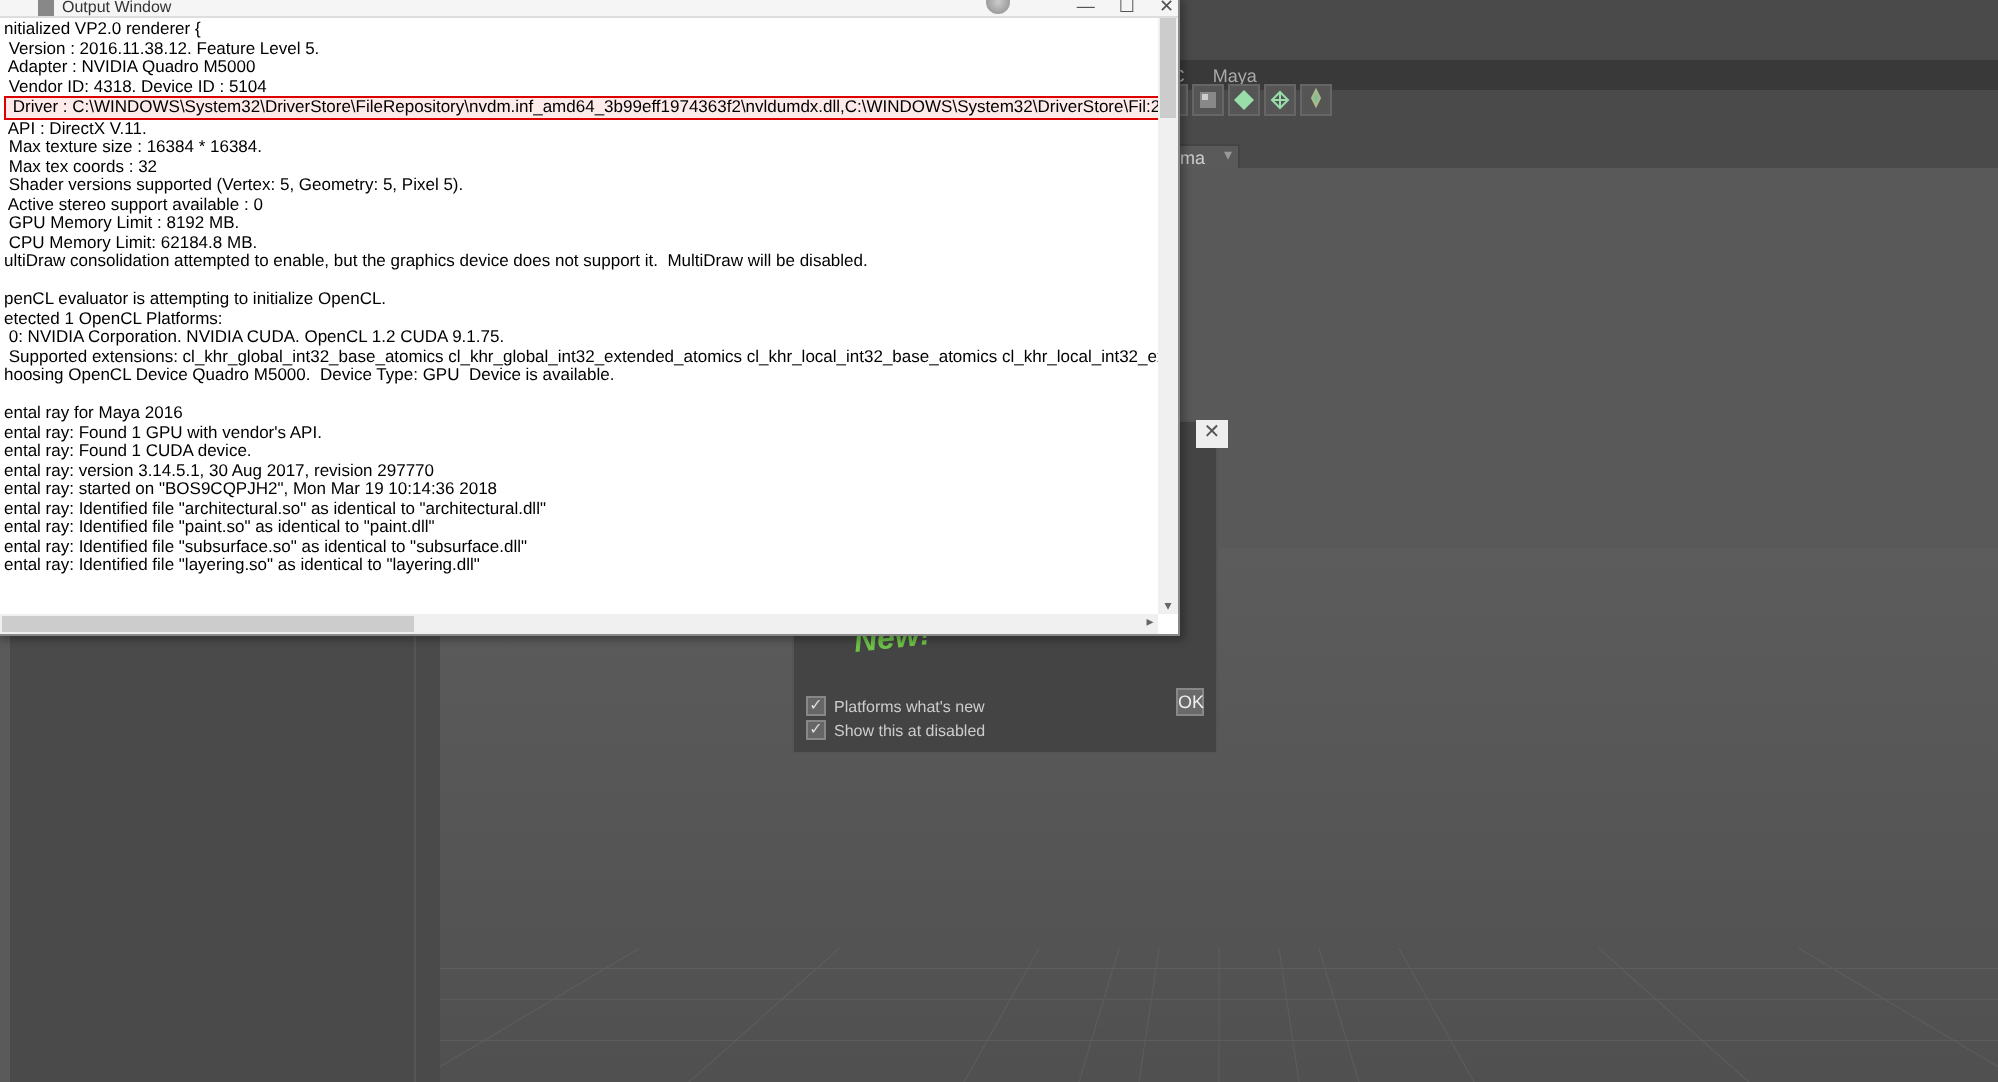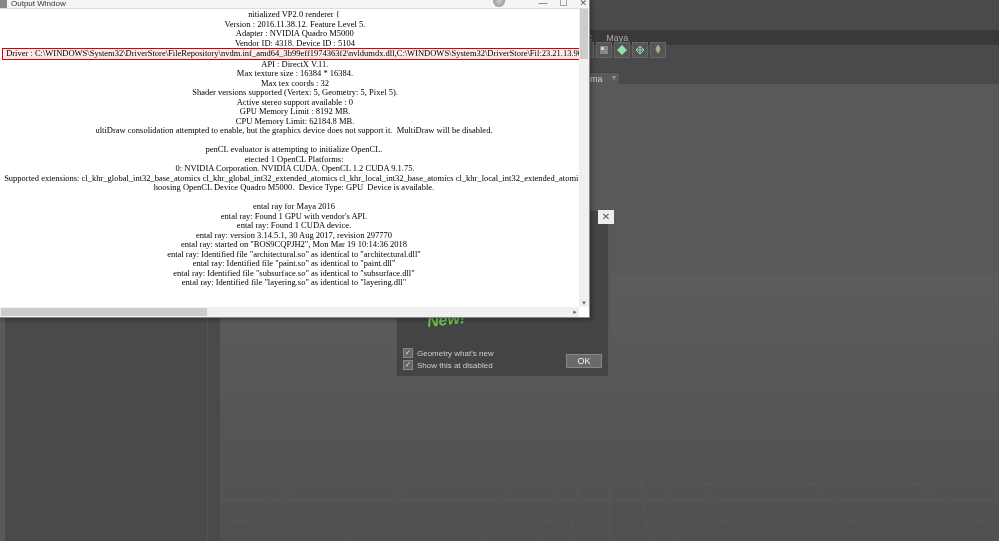--- a/index.html
+++ b/index.html
@@ -30,30 +30,30 @@
   .grid-lines { position: absolute; top: 200px; left: 0; right: 0; bottom: 0; opacity: 0.4; }
   
   
   .dialog { position: absolute; top: 210px; left: 396px; width: 213px; height: 167px; background: #444; border: 1px solid #555; }
   .dialog-close { position: absolute; top: -1px; right: -6px; width: 16px; height: 14px; background: #eee; color: #555; font-size: 10px; text-align: center; line-height: 14px; cursor: pointer; }
   .dialog-body { position: absolute; top: 100px; left: 30px; transform: rotate(-6deg); }
   .new-text { color: #6ec249; font-style: italic; font-weight: bold; font-size: 16px; }
   .dialog-footer { position: absolute; bottom: 4px; left: 6px; right: 6px; }
   .chk-row { display: flex; align-items: center; gap: 4px; font-size: 8px; color: #ccc; margin-bottom: 2px; }
   .chk { width: 10px; height: 10px; background: #666; border: 1px solid #888; display: flex; align-items: center; justify-content: center; color: #ddd; font-size: 8px; line-height: 8px; }
-  .ok-btn { position: absolute; right: 0; bottom: 4px; width: 36px; height: 14px; background: #6a6a6a; border: 1px solid #888; color: #eee; font-size: 9px; text-align: center; line-height: 12px; cursor: pointer; }
+  .ok-btn { position: absolute; right: 0; bottom: 14px; width: 14px; height: 14px; background: #6a6a6a; border: 1px solid #888; color: #eee; font-size: 9px; text-align: center; line-height: 12px; cursor: pointer; }
   
   
   .output-window { position: absolute; top: -2px; left: -2px; width: 592px; height: 320px; background: #fff; border: 1px solid #888; box-shadow: 2px 2px 4px rgba(0,0,0,0.3); }
-  .ow-title { height: 10px; background: #f5f5f5; border-bottom: 1px solid #ddd; display: flex; align-items: center; padding: 0 0; font-size: 8px; color: #333; position: relative; }
+  .ow-title { height: 10px; background: #f5f5f5; border-bottom: 1px solid #ddd; display: flex; align-items: center; padding: 0 20px; font-size: 8px; color: #333; position: relative; }
   .ow-title-icon { width: 8px; height: 8px; background: #888; margin-right: 4px; }
   .ow-win-ctrl { position: absolute; right: 2px; top: -1px; display: flex; gap: 12px; font-size: 9px; color: #555; }
   .ow-win-ctrl span { cursor: pointer; }
   .ow-content { position: absolute; top: 10px; left: 0; right: 0; bottom: 10px; overflow: hidden; padding: 1px 3px; }
-  .ow-text { font-family: Liberation Serif, serif; font-size: 8.5px; line-height: 9.5px; color: #000; white-space: pre; text-align: center; }
+  .ow-text { font-family: Liberation Sans, sans-serif; font-size: 8.5px; line-height: 9.5px; color: #000; white-space: pre; }
   .highlighted-line { border: 1px solid #d00; background: #ffeaea; display: inline-block; padding: 0 1px; }
   .ow-scroll-v { position: absolute; top: 10px; right: 0; width: 10px; bottom: 10px; background: #f0f0f0; }
   .ow-scroll-v .thumb { position: absolute; top: 0; left: 1px; width: 8px; height: 50px; background: #ccc; }
   .ow-scroll-v .arr { position: absolute; left: 0; width: 10px; height: 8px; font-size: 7px; text-align: center; color: #666; }
   .ow-scroll-h { position: absolute; left: 0; right: 10px; bottom: 0; height: 10px; background: #f0f0f0; }
   .ow-scroll-h .thumb { position: absolute; left: 2px; top: 1px; height: 8px; width: 206px; background: #ccc; }
   .ow-scroll-h .arr { position: absolute; top: 0; height: 10px; width: 8px; font-size: 7px; text-align: center; color: #666; line-height:10px;}
   
   .top-circle { position: absolute; top: -4px; left: 494px; width: 12px; height: 12px; border-radius: 50%; background: radial-gradient(#ccc,#888); }
 </style>
@@ -138,21 +138,21 @@
   <div class="left-panel2"></div>
 
   <div class="dialog">
     <div class="dialog-close">✕</div>
     <div class="dialog-body">
       <span class="new-text">New!</span>
     </div>
     <div class="dialog-footer">
       <div class="chk-row">
         <div class="chk">✓</div>
-        <span>Geometry what's new</span>
+        <span>Platforms what's new</span>
       </div>
       <div class="chk-row">
         <div class="chk">✓</div>
         <span>Show this at disabled</span>
       </div>
       <div class="ok-btn">OK</div>
     </div>
   </div>
 
   <div class="output-window">

